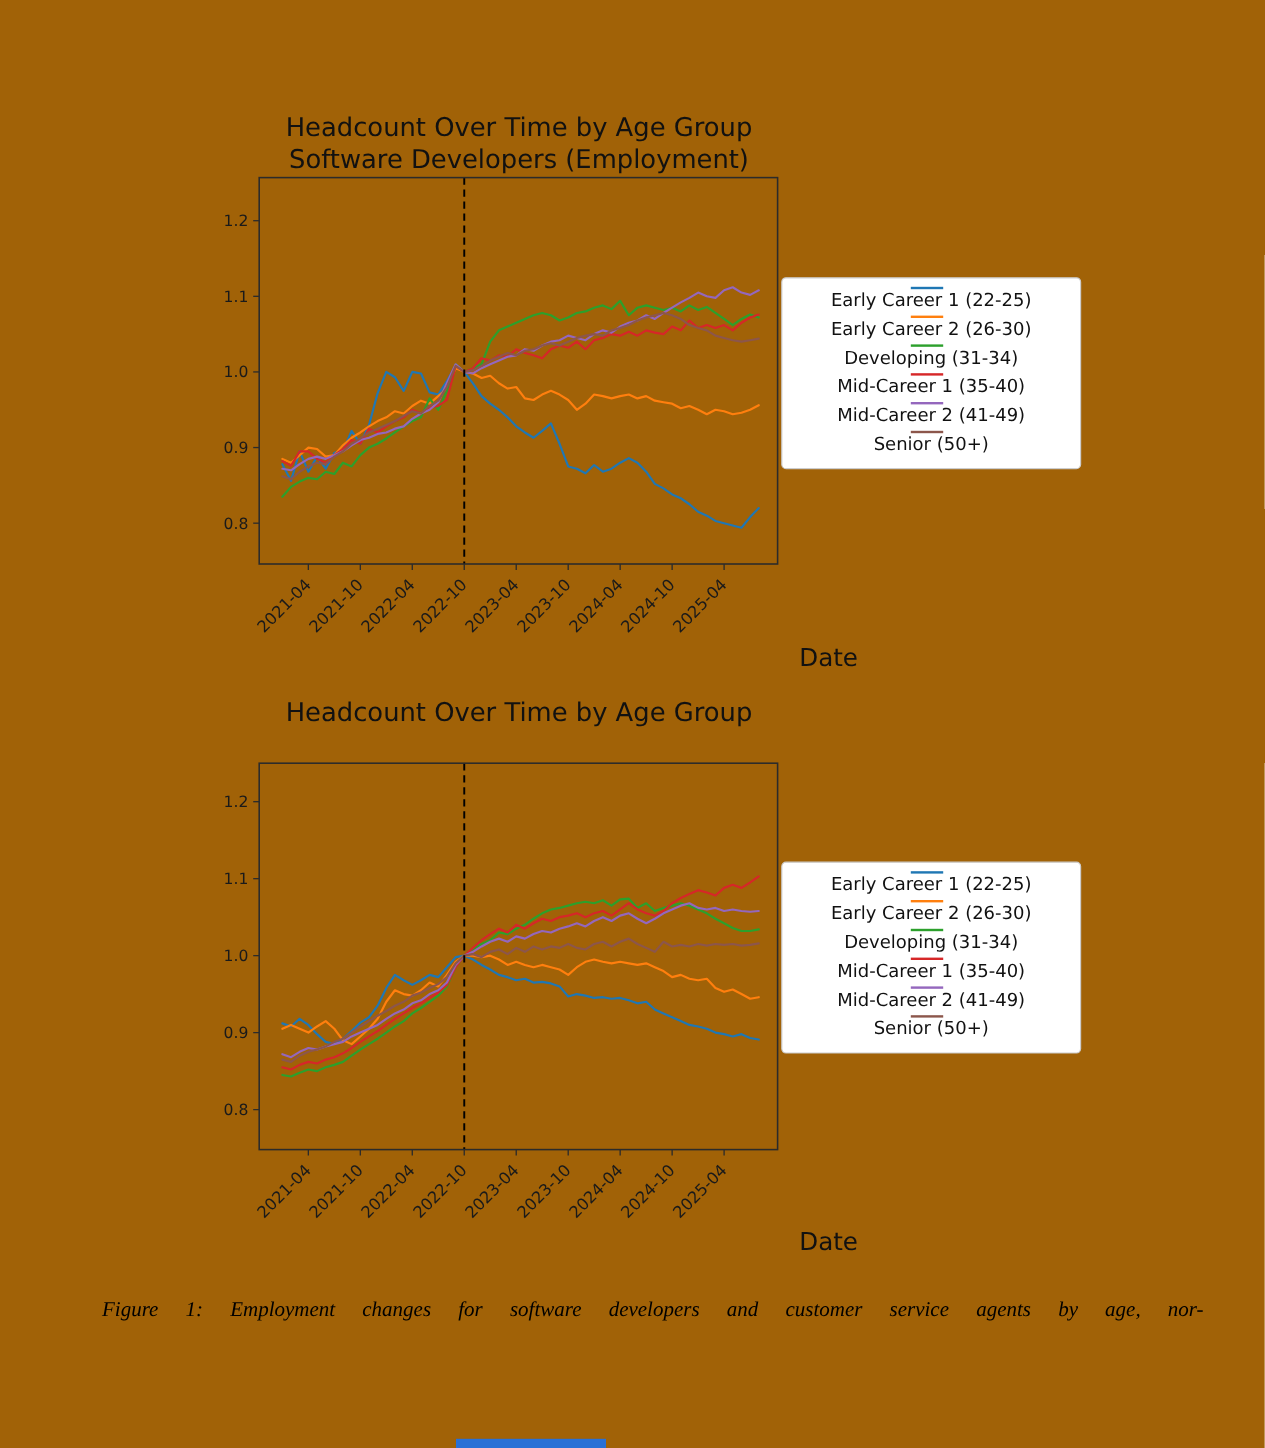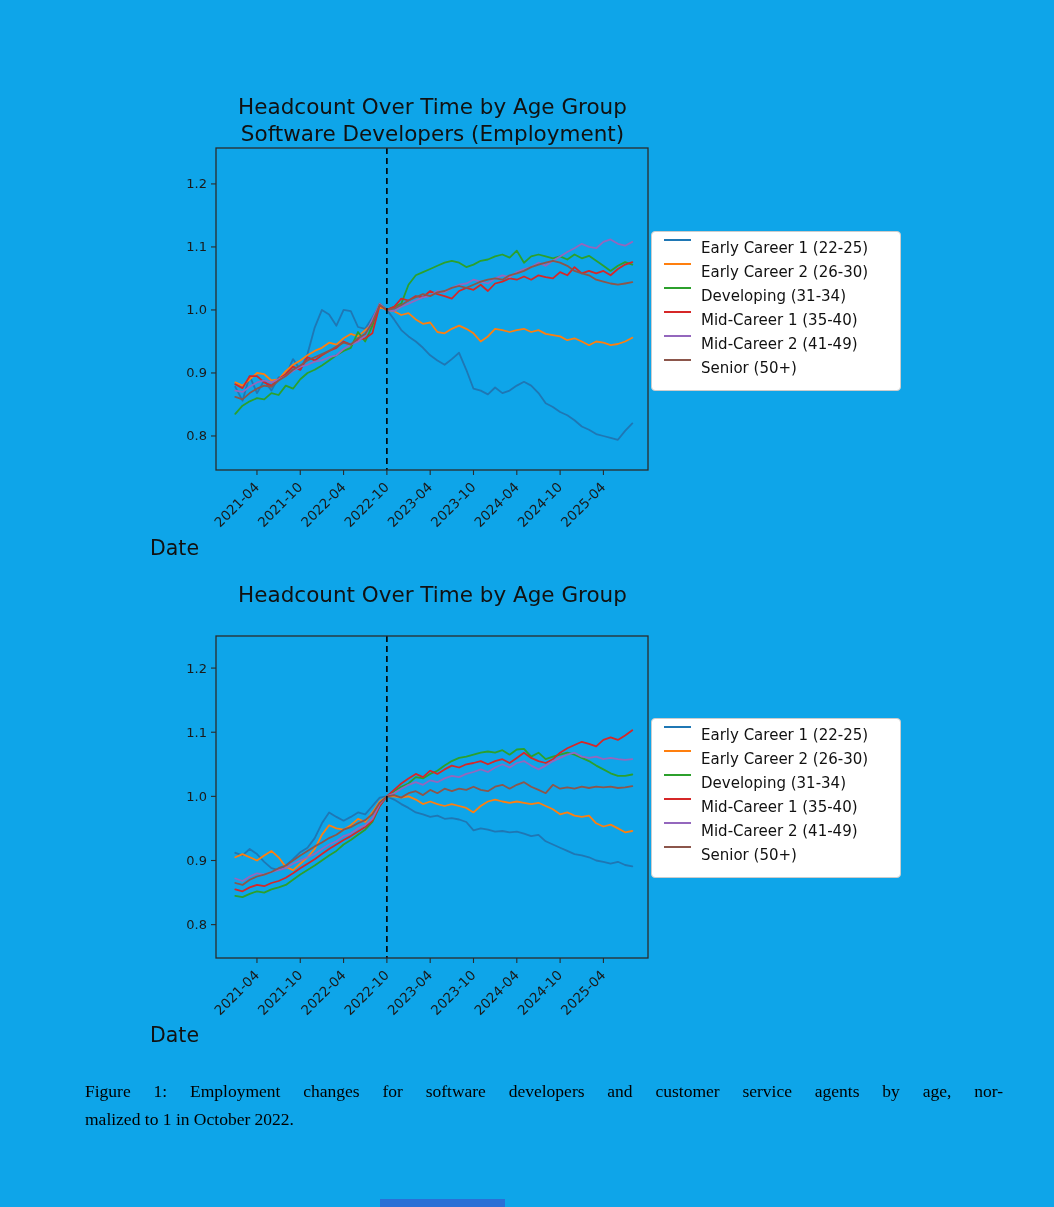--- a/index.html
+++ b/index.html
@@ -1,28 +1,28 @@
 <!DOCTYPE html>
 <html><head>
 <meta charset="utf-8">
 <style>
   html,body{margin:0;padding:0;background:#fff;}
   body{width:1054px;height:1207px;position:relative;font-family:"DejaVu Sans",sans-serif;}
-  .page{position:absolute;left:0;top:0;width:1054px;height:1207px;background:#0ea5e9;overflow:hidden;}
+  .page{position:absolute;left:0;top:0;width:1054px;height:1207px;background:#a16207;overflow:hidden;}
   .chart-title{position:absolute;left:150px;width:565px;text-align:center;font-size:21.5px;line-height:27px;color:#111;}
   .plot-holder{position:absolute;left:150px;width:560px;height:420px;}
   svg{font-family:"DejaVu Sans",sans-serif;}
   .legend{position:absolute;left:651px;width:250px;box-sizing:border-box;background:#fff;
           border:1px solid #ccc;border-radius:4px;padding:7px 10px;}
-  .legend-item{display:flex;height:24px;}
+  .legend-item{display:flex;align-items:center;height:24px;flex-direction:column;}
   .legend-swatch{display:inline-block;width:27px;height:0;border-top:2.5px solid #000;margin:0 10px 0 2px;flex:0 0 auto;}
   .legend-label{font-size:15px;color:#111;white-space:nowrap;}
-  .xlabel{position:absolute;left:150px;width:565px;text-align:left;font-size:20.5px;color:#111;}
+  .xlabel{position:absolute;left:150px;width:565px;text-align:right;font-size:20.5px;color:#111;}
   .caption{position:absolute;left:85px;width:918px;font-family:"Liberation Serif","DejaVu Serif",serif;
-           font-size:17.5px;line-height:28px;color:#000;}
+           font-size:17.5px;line-height:28px;color:#000;font-style:italic;}
   .caption-line1{text-align:justify;text-align-last:justify;}
   .caption-line2{text-align:left;}
   .bottom-strip{position:absolute;left:380px;top:1199px;width:125px;height:8px;}
 </style>
 </head>
 <body>
 
 <div class="page">
 
   <div class="chart-title" style="top:93px">
@@ -159,17 +159,16 @@
       </div>
       <div class="legend-item">
         <span class="legend-swatch" style="border-top-color: rgb(140, 86, 75);"></span>
         <span class="legend-label">Senior (50+)</span>
       </div>
     </div>
   <div class="xlabel" style="top:1023px">Date</div>
 
   <div class="caption" style="top:1077px">
     <div class="caption-line1">Figure 1: Employment changes for software developers and customer service agents by age, nor-</div>
-    <div class="caption-line2">malized to 1 in October 2022.</div>
   </div>
 
   <div class="bottom-strip" style="background: rgb(41, 112, 214);"></div>
 </div>
 
 </body></html>

